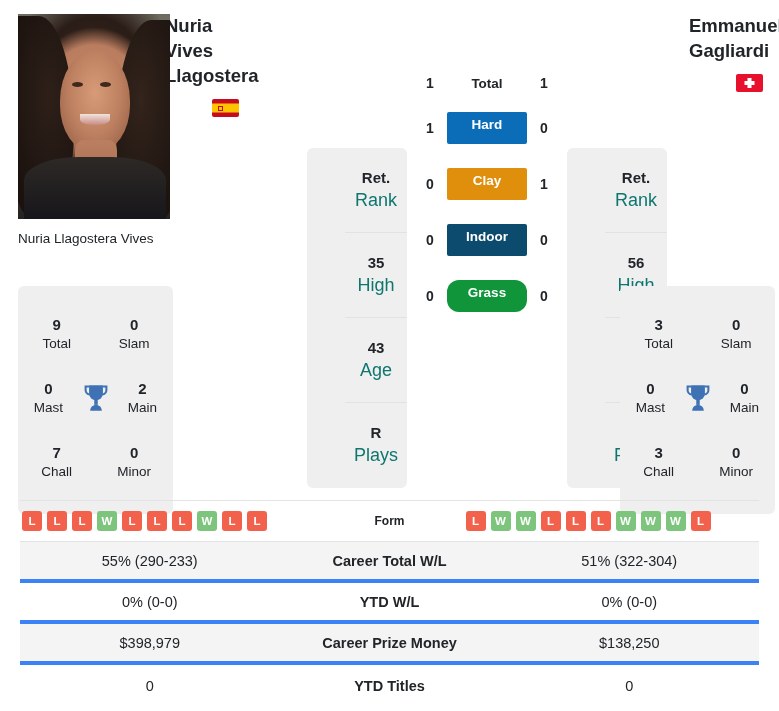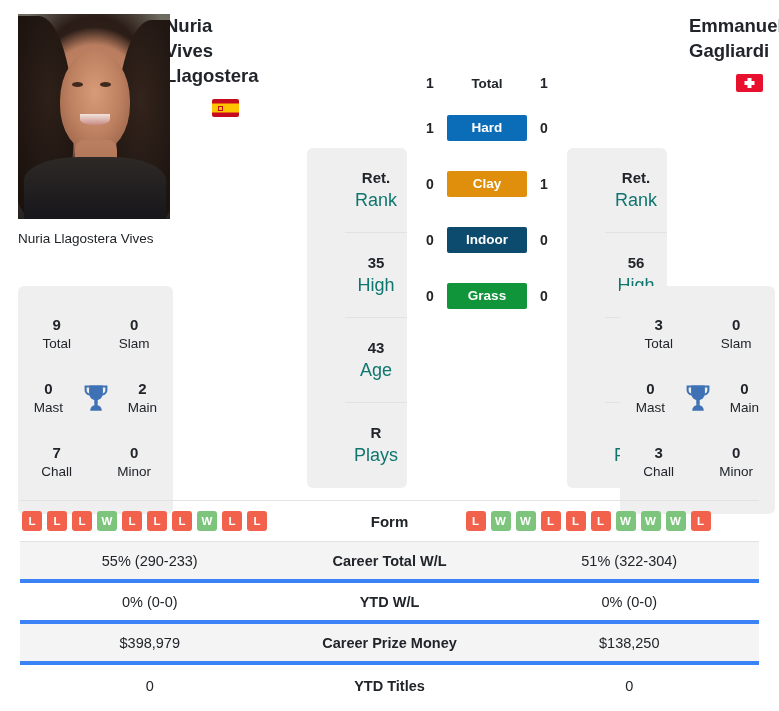--- a/index.html
+++ b/index.html
@@ -88,21 +88,21 @@
   }
   .flag { margin: 10px auto 0; width: 27px; height: 18px; border-radius: 2px;
           display: block; }
 
   
   .surfaces { width: 160px; flex: 0 0 160px; margin-top: 52px; }
   .surf-row { display: flex; align-items: center; justify-content: center; height: 56px; }
   .surf-row.total { height: 34px; }
   .surf-score { width: 34px; text-align: center; font-size: 14px; font-weight: bold; color:#212529; }
   .surf-badge {
-    width: 80px; height: 26px; line-height: 26px; text-align: center;
+    width: 80px; height: 32px; line-height: 26px; text-align: center;
     color: #ffffff; font-size: 13.5px; font-weight: bold; border-radius: 2px;
   }
   .surf-label-total { width: 80px; text-align: center; font-size: 13.5px; font-weight: bold; color:#212529; }
 
   
   .titles-card {
     width: 155px; flex: 0 0 155px;
     background: #efeff0; border-radius: 6px;
     margin-top: 24px; padding: 16px 0 20px;
     position: relative;
@@ -116,21 +116,21 @@
 
   
   .form-row {
     display: flex; align-items: center; height: 41px;
     border-top: 1px solid #e3e3e5;
     margin: 0 20px;
   }
   .form-side { flex: 1; display: flex; gap: 5px; padding: 0 2px; }
   .form-side.right { justify-content: flex-start; }
   .form-mid { width: 148px; flex: 0 0 148px; text-align: center;
-              font-size: 15px; font-weight: bold; }
+              font-size: 12px; font-weight: bold; }
   .fbadge {
     width: 20px; height: 20px; line-height: 20px; text-align: center;
     border-radius: 3px; color: #ffffff; font-size: 11.5px; font-weight: bold;
   }
 
   
   .ctable { margin: 0 20px; border-top: 1px solid #e3e3e5; }
   .crow { display: flex; align-items: center; height: 41px; border-bottom: 4px solid #3b82f6; }
   .crow.alt { background: #f4f4f5; }
   .crow:last-child { border-bottom: none; }
@@ -207,21 +207,21 @@
         <div class="surf-badge" id="badge-clay" style="background: rgb(223, 143, 12);">Clay</div>
         <div class="surf-score">1</div>
       </div>
       <div class="surf-row">
         <div class="surf-score">0</div>
         <div class="surf-badge" id="badge-indoor" style="background: #0c4a6e;">Indoor</div>
         <div class="surf-score">0</div>
       </div>
       <div class="surf-row">
         <div class="surf-score">0</div>
-        <div class="surf-badge" id="badge-grass" style="background: rgb(16, 149, 58);">Grass</div>
+        <div class="surf-badge" id="badge-grass" style="background: rgb(16, 149, 58); border-radius: 12px;">Grass</div>
         <div class="surf-score">0</div>
       </div>
     </div>
 
     <div class="statcard right">
       <div class="stat-row">
         <div class="stat-val">Ret.</div>
         <div class="stat-lbl">Rank</div>
       </div>
       <div class="stat-row">

